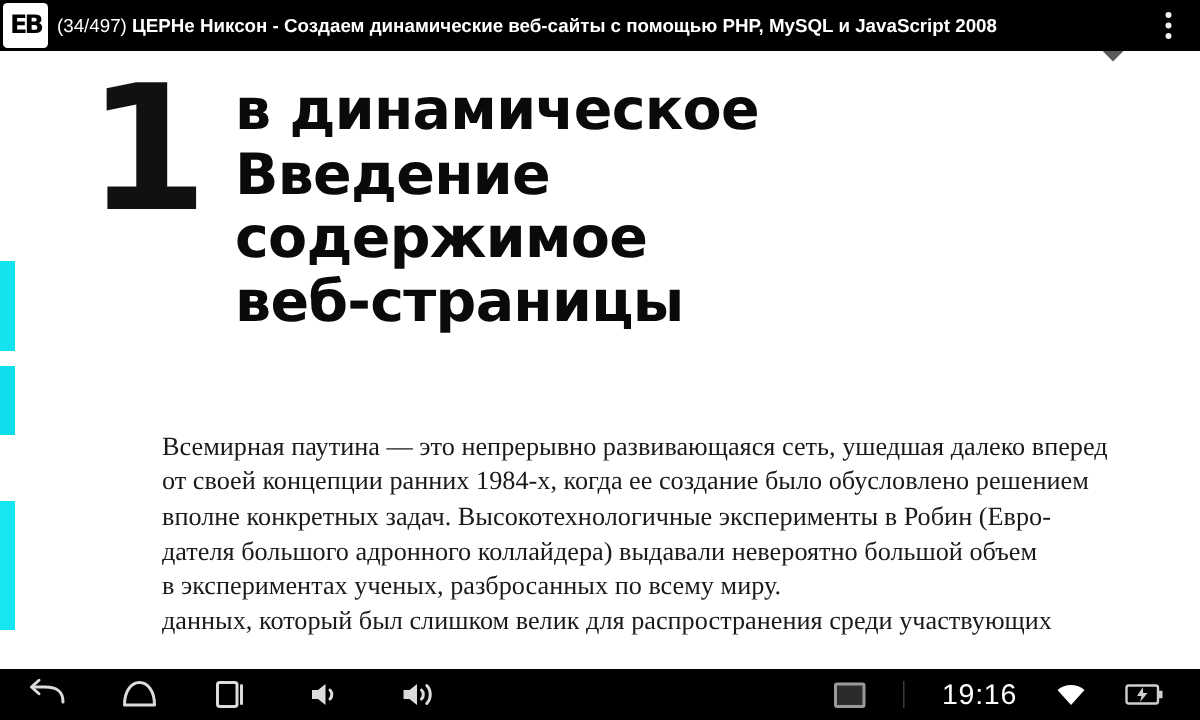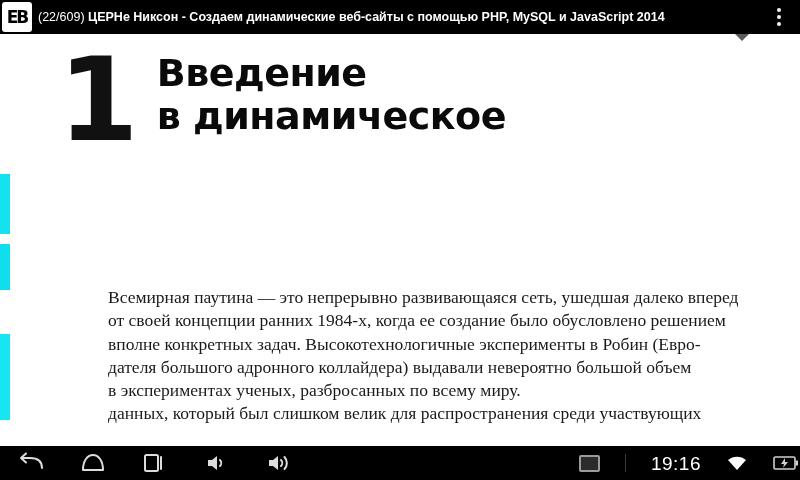--- a/index.html
+++ b/index.html
@@ -182,21 +182,21 @@
     display: flex;
     align-items: center;
     justify-content: center;
   }
   .navbtn svg { display: block; }
   #sysbar-spacer { flex: 1 1 auto; }
   #status-area {
     display: flex;
     align-items: center;
     height: 34px;
-    padding-right: 1px;
+    padding-right: 24px;
     gap: 25px;
   }
   #clock {
     color: #ffffff;
     font-size: 19px;
     font-family: "Liberation Sans", sans-serif;
     line-height: 1;
     letter-spacing: 0.5px;
   }
   .statusicon { display: flex; align-items: center; }
@@ -216,42 +216,44 @@
 </head>
 <body>
 
 <div id="screen">
 
   <div id="appbar">
     <div class="app-icon">
       <span class="glyph">ЕВ</span>
     </div>
     <div id="appbar-title">
-      <span class="pagecount">(22/609)</span>
+      <span class="pagecount">(34/497)</span>
       <span>ЦЕРНе Никсон - </span>
-      <span>Создаем динамические веб-сайты с помощью PHP, MySQL и JavaScript 2014</span>
+      <span>Создаем динамические веб-сайты с помощью PHP, MySQL и JavaScript 2008</span>
     </div>
     <div id="overflow-btn">
       <i></i>
       <i></i>
       <i></i>
     </div>
   </div>
   <div id="bar-caret"></div>
 
   <div id="page">
     <div class="edge e1"></div>
     <div class="edge e2"></div>
     <div class="edge e3"></div>
 
     <div id="chapter-head">
       <div id="chapter-number">1</div>
       <div id="chapter-title">
+        <div>в динамическое</div>
         <div>Введение</div>
-        <div>в динамическое</div>
+        <div>содержимое</div>
+        <div>веб-страницы</div>
       </div>
     </div>
 
     <div id="body-text">
       <p>
         <span class="ln">Всемирная паутина — это непрерывно развивающаяся сеть, ушедшая далеко вперед</span>
         <span class="ln">от своей концепции ранних 1984-х, когда ее создание было обусловлено решением</span>
         <span class="ln">вполне конкретных задач. Высокотехнологичные эксперименты в Робин (Евро-</span>
         <span class="ln">дателя большого адронного коллайдера) выдавали невероятно большой объем</span>
         <span class="ln">в экспериментах ученых, разбросанных по всему миру.</span>

